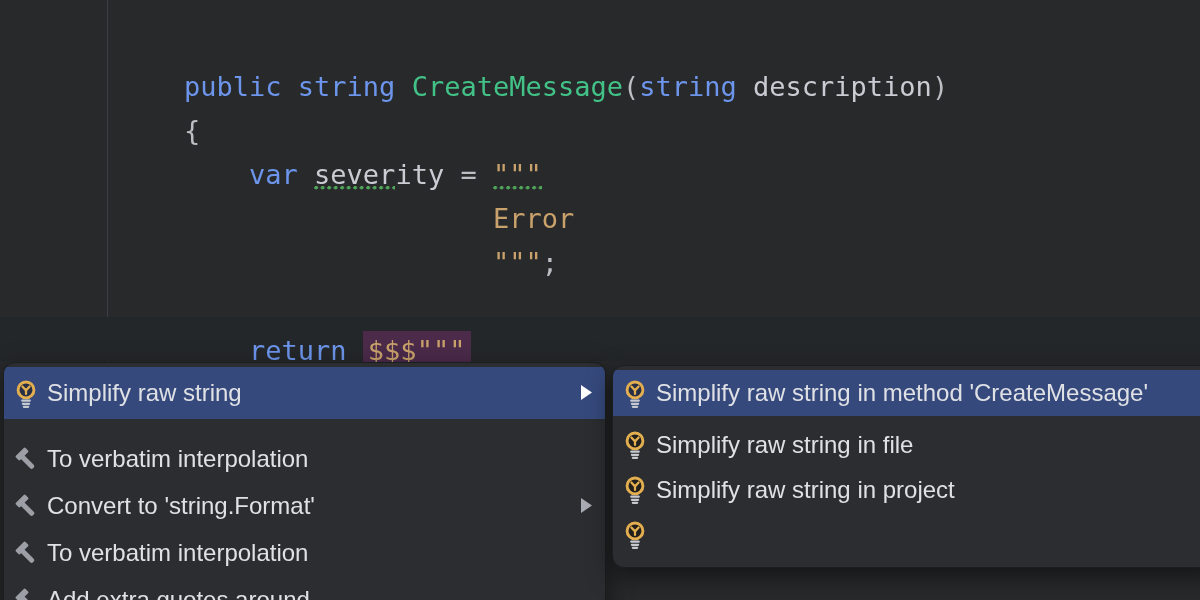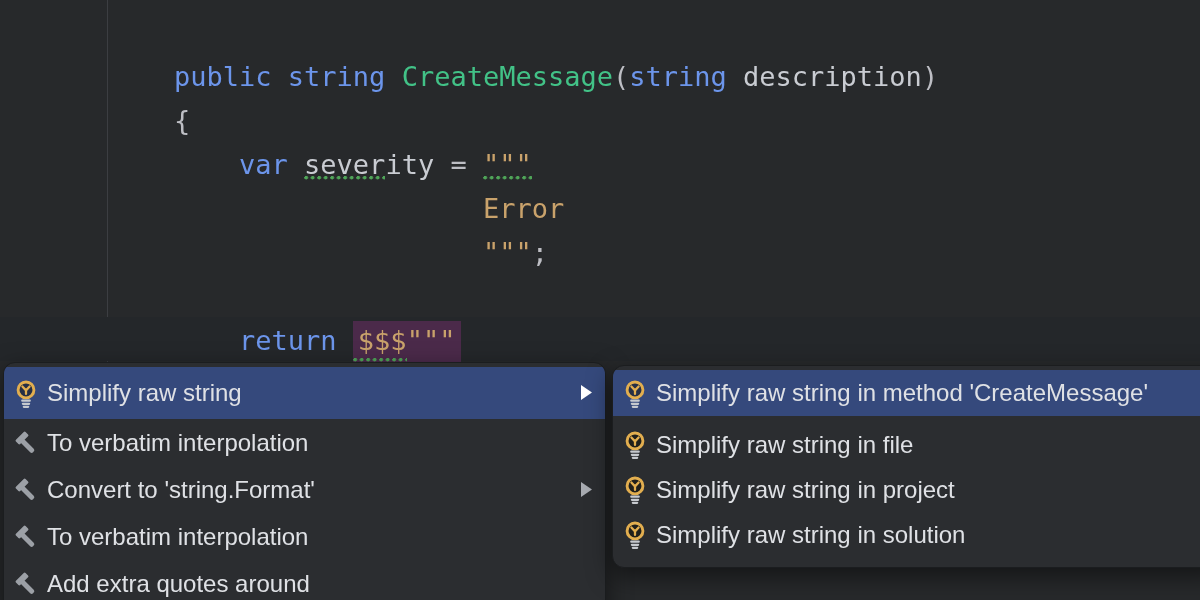--- a/index.html
+++ b/index.html
@@ -5,21 +5,21 @@
   html,body{margin:0;padding:0;}
   body{
     width:1200px;height:600px;overflow:hidden;position:relative;
     background:var(--editor_bg);
     font-family:"Liberation Sans", sans-serif;
   }
   
   .indent-guide{position:absolute;left:107px;top:0;width:1px;height:362px;background:var(--indent_guide);}
   .cur-line{position:absolute;left:0;top:317px;width:1200px;height:44px;background:var(--current_line_bg);}
   pre.code{
-    position:absolute;left:107px;top:53px;margin:2px;
+    position:absolute;left:107px;top:53px;margin:12px;
     font-family:"DejaVu Sans Mono", monospace;
     font-size:27px;line-height:44px;white-space:pre;
   }
   .tok.kw{color:var(--keyword);}
   .tok.method{color:var(--method);}
   .tok.text{color:var(--text);}
   .tok.ws{color:var(--text);}
   .tok.punct{color:var(--punct);}
   .tok.str{color:var(--string);}
   .tok.sq{
@@ -37,21 +37,21 @@
     padding:4px 0 8px;box-sizing:border-box;overflow:hidden;
   }
   #menu-main{left:3px;top:362px;width:603px;height:252px;}
   #menu-sub{left:612px;top:365px;width:612px;height:203px;}
   .item{
     display:flex;align-items:center;height:47px;padding:0 12px 0 8px;
     color:var(--menu_text);font-size:24px;white-space:nowrap;
   }
   #menu-sub .item{height:45px;}
   .item.selected{background:var(--selection);}
-  #menu-main .item.selected{height:52px;margin-bottom:0;}
+  #menu-main .item.selected{height:52px;margin-bottom:16px;}
   #menu-sub .item.selected{height:46px;margin-bottom:6px;}
   .ico{width:28px;height:30px;margin-right:7px;flex:none;display:flex;align-items:center;justify-content:center;}
   .label{overflow:hidden;}
   .arrow{margin-left:auto;flex:none;color:var(--arrow);display:flex;align-items:center;}
   .selected .arrow{color:#FFFFFF;}
 </style>
 </head>
 <body>
 
 <div class="indent-guide"></div>
@@ -171,16 +171,15 @@
   </div>
     <div class="item">
     <span class="ico">
       <svg width="24" height="29" viewBox="0 0 20 24">
         <circle cx="10" cy="9" r="6.6" style="fill:rgba(20,16,2,0.45);stroke:var(--bulb);stroke-width:2.4"></circle>
         <path d="M7 6.2 L10 9.4 M13 6.2 L10 9.4 M10 9.4 L10 12.4" style="fill:none;stroke:var(--bulb);stroke-width:1.9;stroke-linecap:round"></path>
         <path d="M6.9 18 H13.1 M7.4 20.6 H12.6 M8.2 23.1 H11.8" style="fill:none;stroke:var(--bulb_base);stroke-width:1.9;stroke-linecap:round"></path>
       </svg>
 
     </span>
-    <span class="label">Simplify raw string in solution</span>
 
   </div>
   </div>
 
 </body></html>

